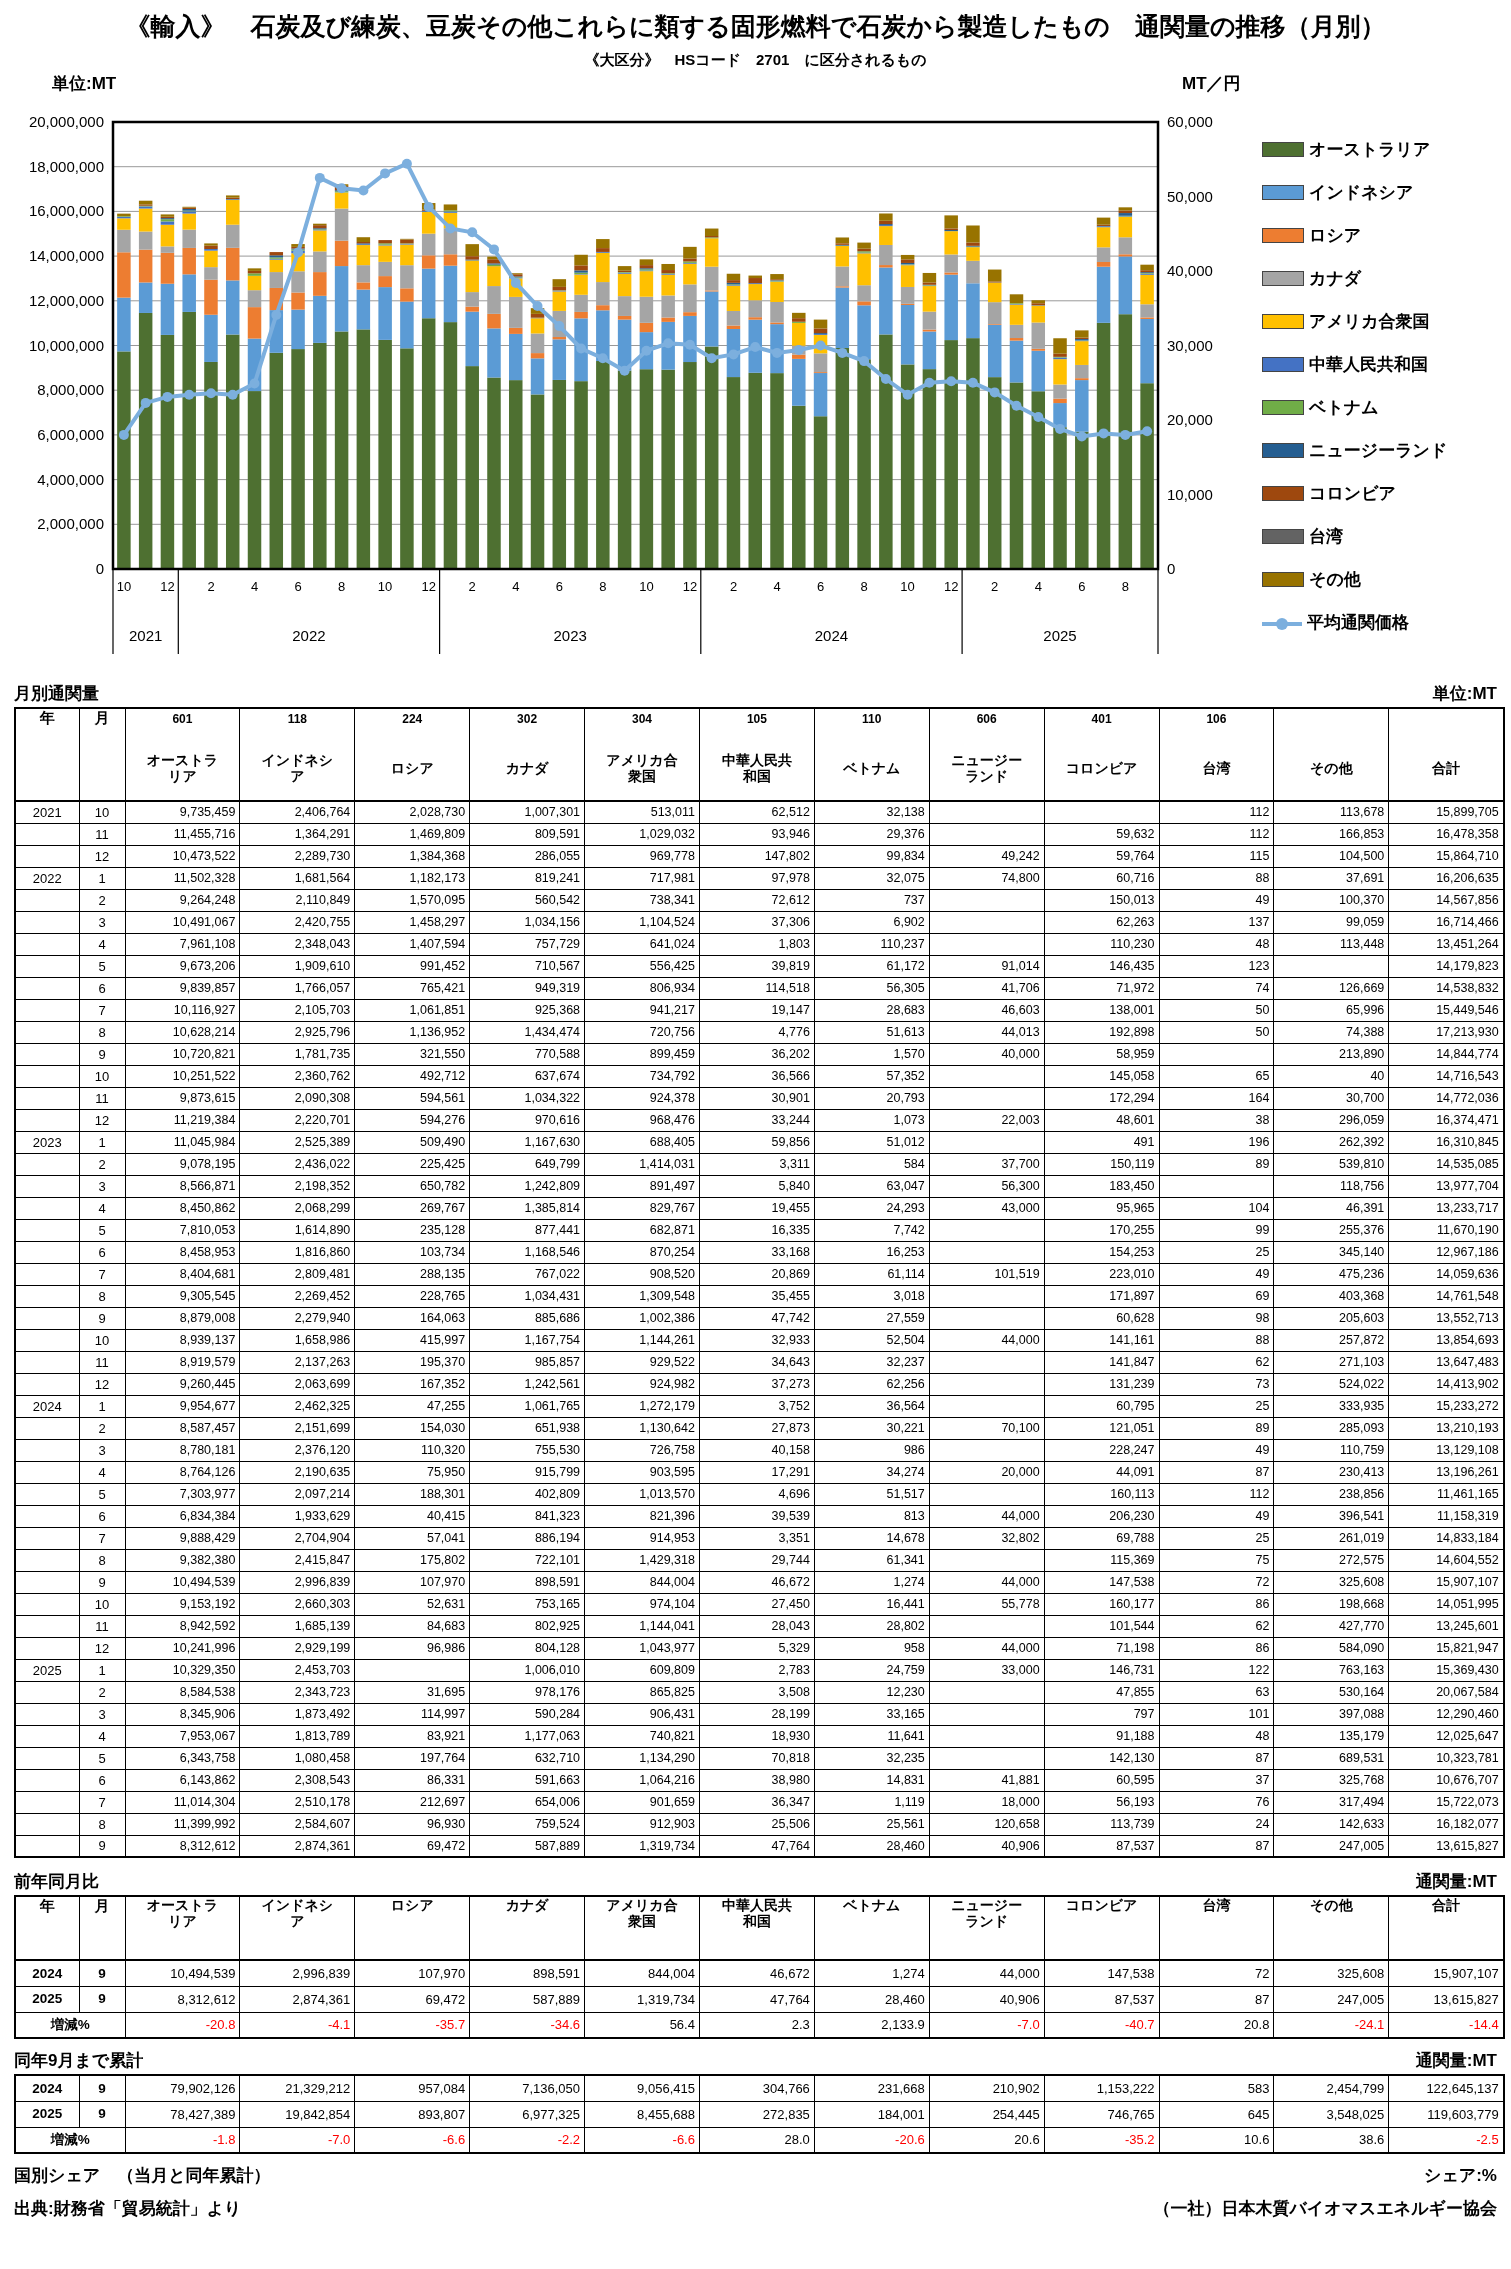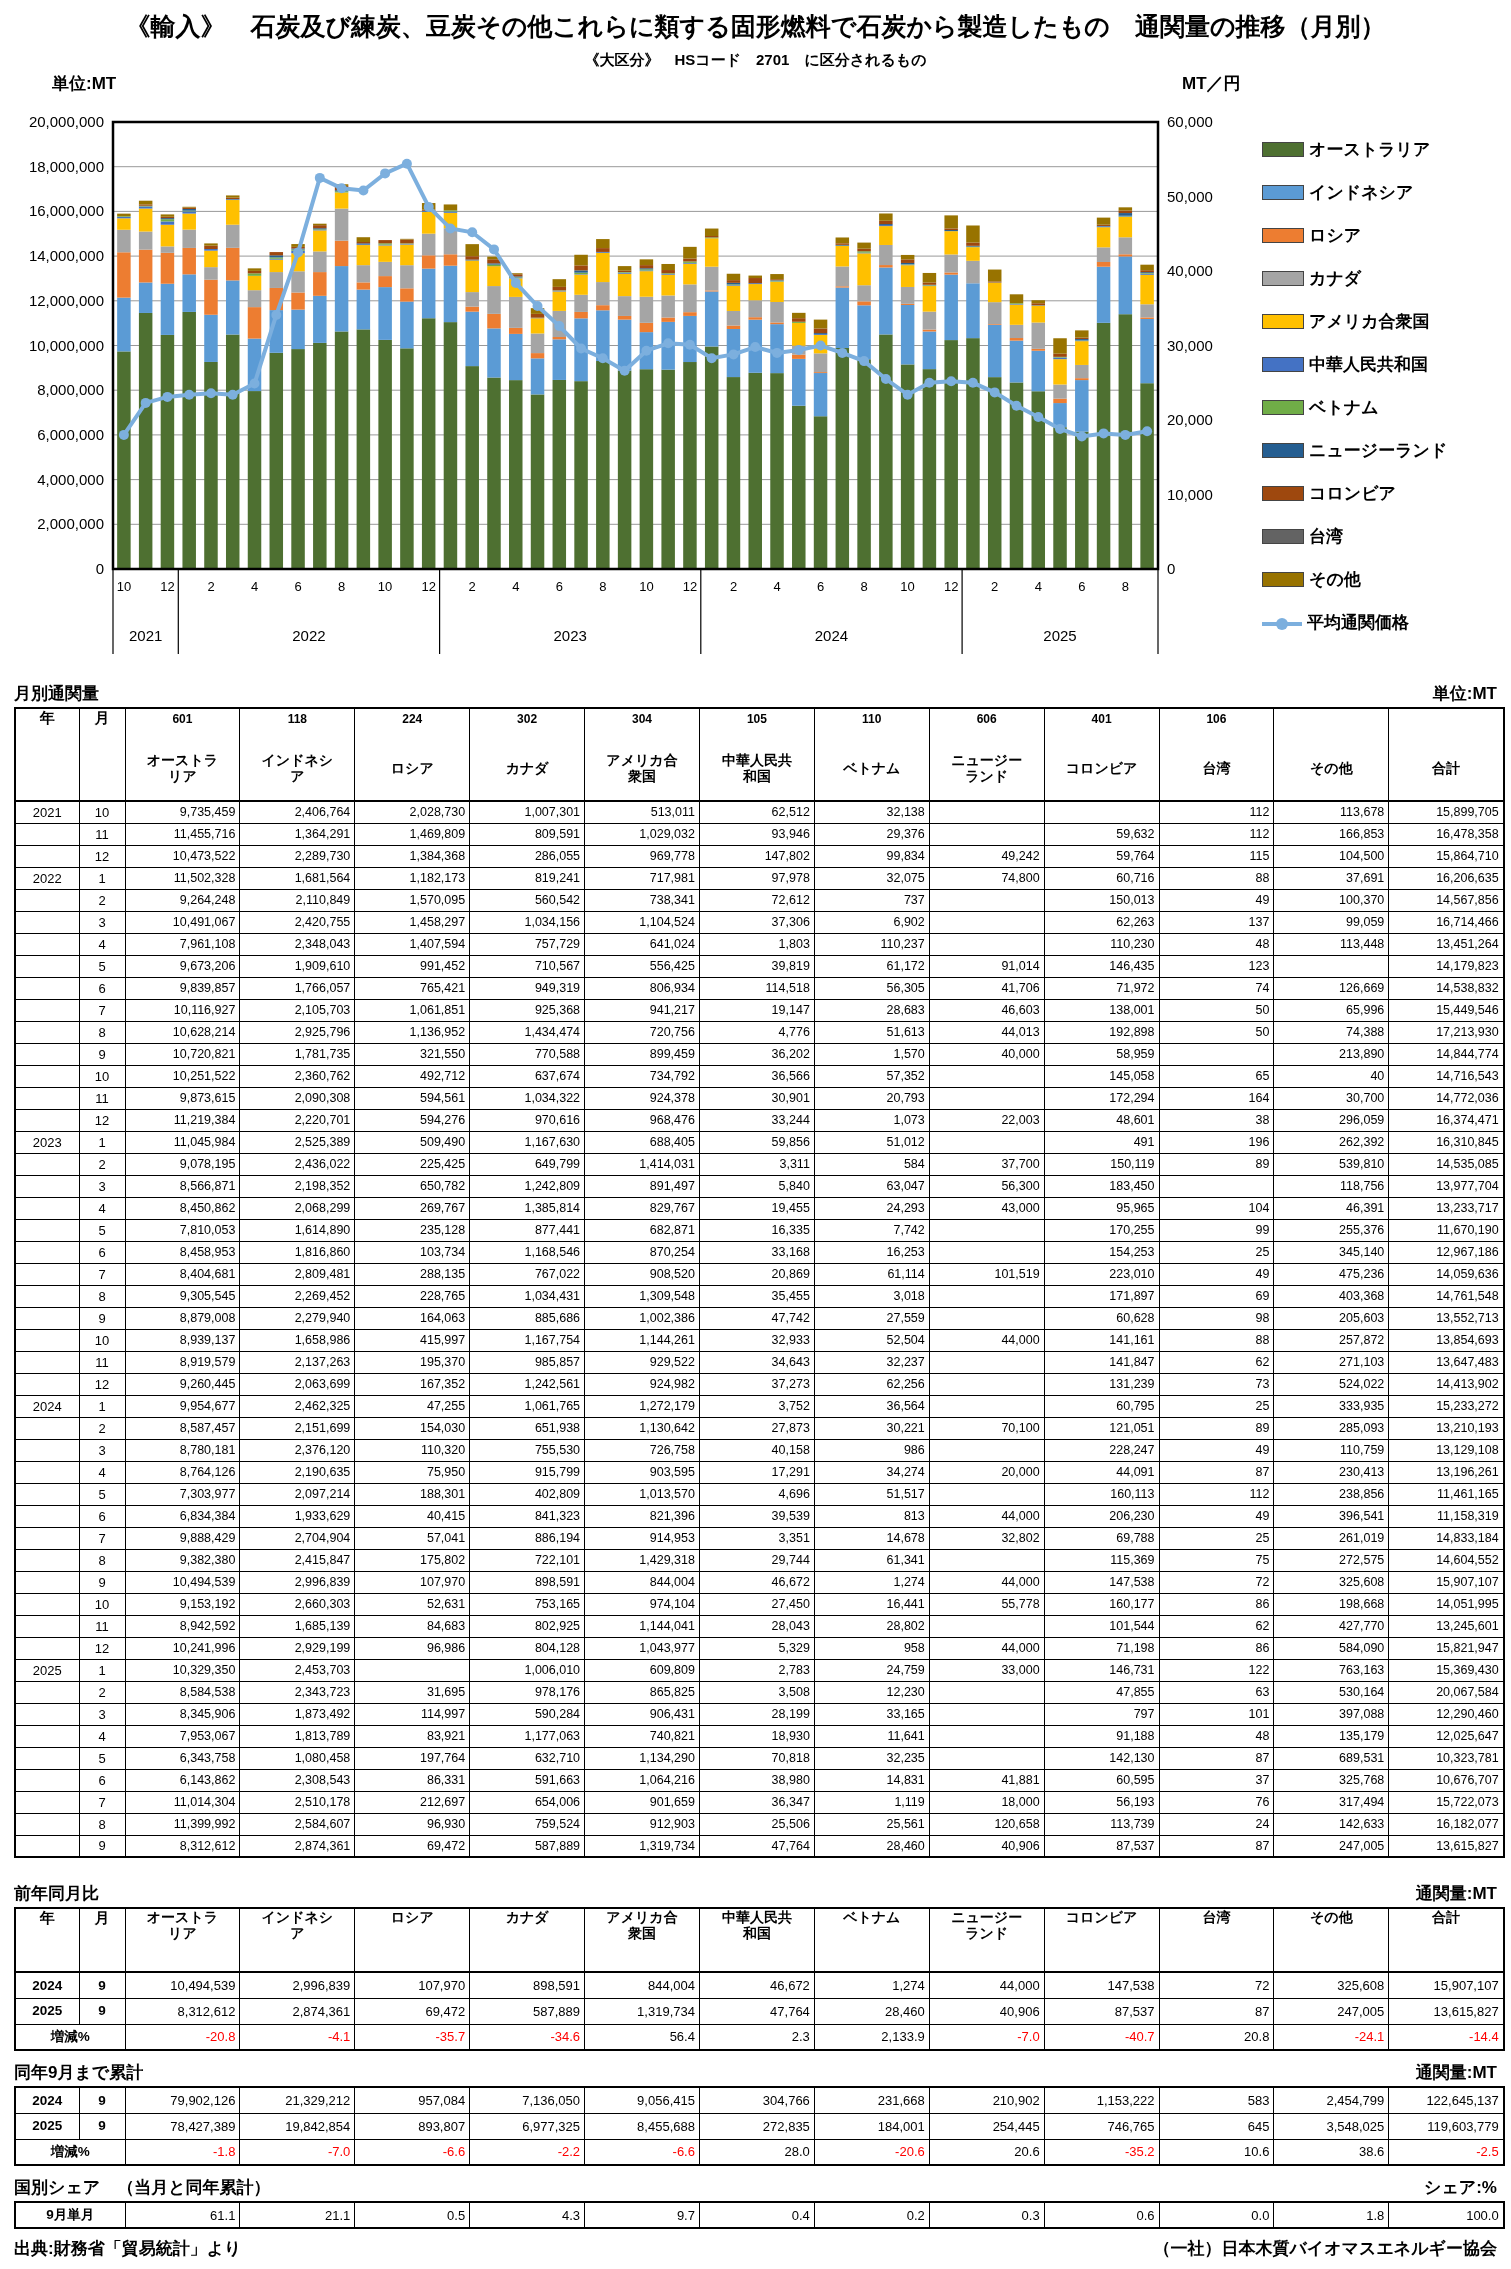--- a/index.html
+++ b/index.html
@@ -26,21 +26,21 @@
   table.main thead tr{height:92px;}
   table.main tbody tr{height:22px;}
   table.main tbody td{font-size:12.5px;text-align:right;padding-right:4px;border-top:1px dotted #555;line-height:1;}
   table.main tbody td.yr,table.main tbody td.mo{text-align:center;padding-right:0;font-size:13px;}
   table.bt thead tr{height:64px;}
   table.bt tbody tr{height:26px;}
   table.bt tbody td{font-size:13px;text-align:right;padding-right:4px;line-height:1;}
   table.bt tbody td.yr,table.bt tbody td.mo,table.bt tbody td.lbl{text-align:center;padding-right:0;font-weight:bold;font-size:13.5px;}
   td.neg{color:#FF0000;}
   .footer{display:flex;justify-content:space-between;margin:8px 14px 0 14px;font-size:17px;font-weight:bold;}
-  .mt18{margin-top:24px;} .mt10{margin-top:10px;}
+  .mt18{margin-top:12px;} .mt10{margin-top:10px;}
 </style>
 </head>
 <body>
 
 <div class="title">《輸入》　石炭及び練炭、豆炭その他これらに類する固形燃料で石炭から製造したもの　通関量の推移（月別）</div>
 <div class="subtitle">《大区分》　HSコード　2701　に区分されるもの</div>
 
 <div class="chart-wrap">
   <div class="axis-unit-left">単位:MT</div>
   <div class="axis-unit-right">MT／円</div>
@@ -1826,35 +1826,20 @@
         <col style="width:114.9px">
         <col style="width:114.9px">
         <col style="width:114.9px">
         <col style="width:114.9px">
         <col style="width:114.9px">
         <col style="width:114.9px">
         <col style="width:114.9px">
         <col style="width:114.9px">
       </colgroup>
       <tbody>
-        <tr>
-          <td class="lbl" colspan="2">9月単月</td>
-          <td>61.1</td>
-          <td>21.1</td>
-          <td>0.5</td>
-          <td>4.3</td>
-          <td>9.7</td>
-          <td>0.4</td>
-          <td>0.2</td>
-          <td>0.3</td>
-          <td>0.6</td>
-          <td>0.0</td>
-          <td>1.8</td>
-          <td>100.0</td>
-        </tr>
       </tbody>
     </table>
   </div>
 
 <div class="footer">
   <span>出典:財務省「貿易統計」より</span>
   <span>（一社）日本木質バイオマスエネルギー協会</span>
 </div>
 
 </body></html>

